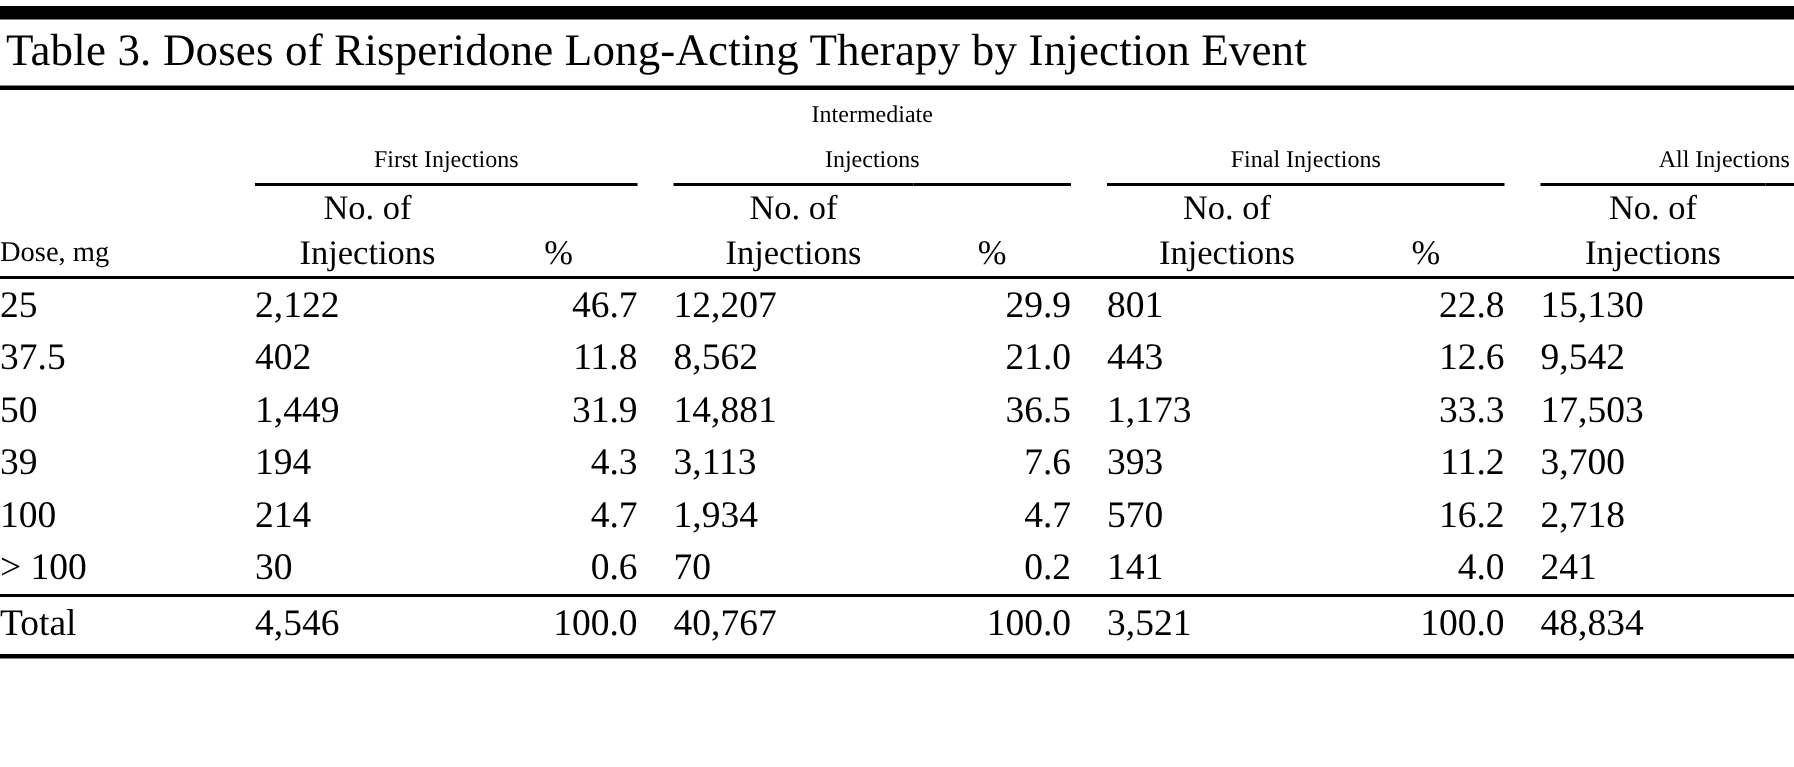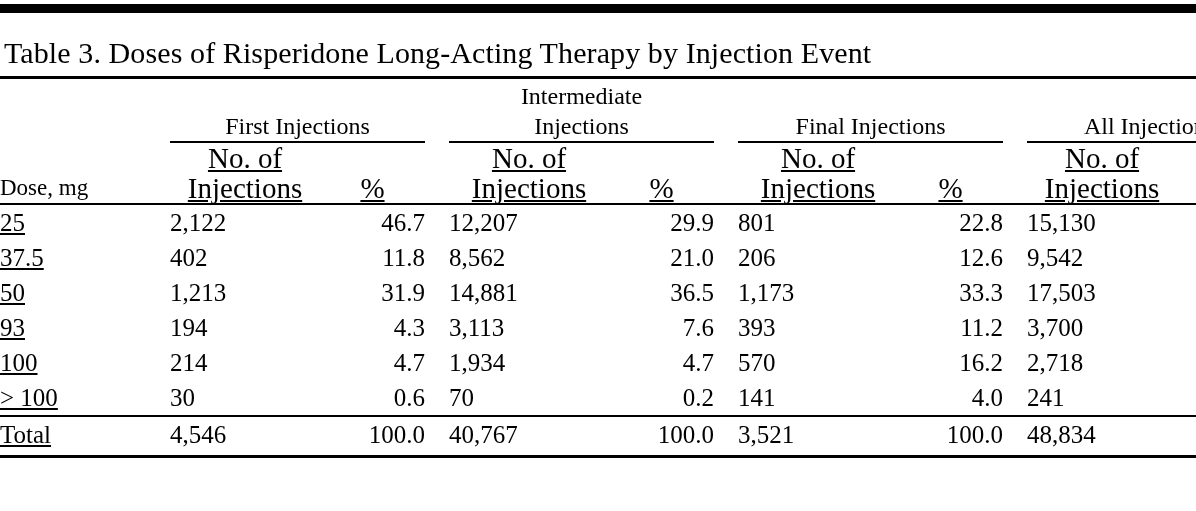--- a/index.html
+++ b/index.html
@@ -24,21 +24,20 @@
     height: 9px;
     background: #000000;
     margin: 4px 0 0 0;
   }
   .table-title {
     font-size: 30px;
     line-height: 38px;
     padding: 2px 12px 4px 4px;
     letter-spacing: 0.1px;
     white-space: nowrap;
-    margin-top: 19px;
   }
   .title-rule {
     height: 3px;
     background: #000000;
     margin-bottom: 2px;
   }
   table.data {
     border-collapse: collapse;
     width: 1196px;
     table-layout: fixed;
@@ -56,40 +55,39 @@
   col.c-gap    { width: 24px; }
   col.c-n2     { width: 160px; }
   col.c-p2     { width: 105px; }
   col.c-n3     { width: 160px; }
   col.c-p3     { width: 105px; }
   col.c-n4     { width: 150px; }
   col.c-p4     { width: 95px; }
 
   .grp-head {
     text-align: center;
-    font-size: 24px;
+    font-size: 16px;
     line-height: 30px;
     padding-bottom: 1px;
   }
   .grp-head .line2 { display: block; }
   .grp-underline {
     border-bottom: 2px solid #000;
   }
   .sub-head {
     text-align: center;
-    font-size: 29px;
+    font-size: 23px;
     line-height: 30px;
-    text-decoration: underline;
   }
   .sub-head .l1 { display: block; }
   .sub-head .l2 { display: block; }
   .dose-head {
     text-align: left;
     padding-left: 6px;
-    font-size: 23px;
+    font-size: 19px;
     line-height: 30px;
   }
   .rule-row td {
     padding: 0;
   }
   .hr-thin {
     height: 2px;
     background: #000;
   }
   td.num {
@@ -103,21 +101,20 @@
     padding-right: 12px;
     line-height: 35px;
     white-space: nowrap;
     font-family: Liberation Serif, serif;
   }
   td.dose {
     text-align: left;
     padding-left: 6px;
     line-height: 35px;
     white-space: nowrap;
-    text-decoration: underline;
   }
   .bottom-rule {
     height: 3px;
     background: #000000;
     margin-top: 3px;
   }
 </style>
 </head>
 <body>
 
@@ -222,44 +219,44 @@
     </tr>
 
     <tr>
       <td class="dose">37.5</td>
       <td class="num">402</td>
       <td class="pct">11.8</td>
       <td></td>
       <td class="num">8,562</td>
       <td class="pct">21.0</td>
       <td></td>
-      <td class="num">206</td>
+      <td class="num">443</td>
       <td class="pct">12.6</td>
       <td></td>
       <td class="num">9,542</td>
       <td class="pct">19.5</td>
     </tr>
 
     <tr>
       <td class="dose">50</td>
-      <td class="num">1,213</td>
+      <td class="num">1,449</td>
       <td class="pct">31.9</td>
       <td></td>
       <td class="num">14,881</td>
       <td class="pct">36.5</td>
       <td></td>
       <td class="num">1,173</td>
       <td class="pct">33.3</td>
       <td></td>
       <td class="num">17,503</td>
       <td class="pct">35.8</td>
     </tr>
 
     <tr>
-      <td class="dose">93</td>
+      <td class="dose">39</td>
       <td class="num">194</td>
       <td class="pct">4.3</td>
       <td></td>
       <td class="num">3,113</td>
       <td class="pct">7.6</td>
       <td></td>
       <td class="num">393</td>
       <td class="pct">11.2</td>
       <td></td>
       <td class="num">3,700</td>

